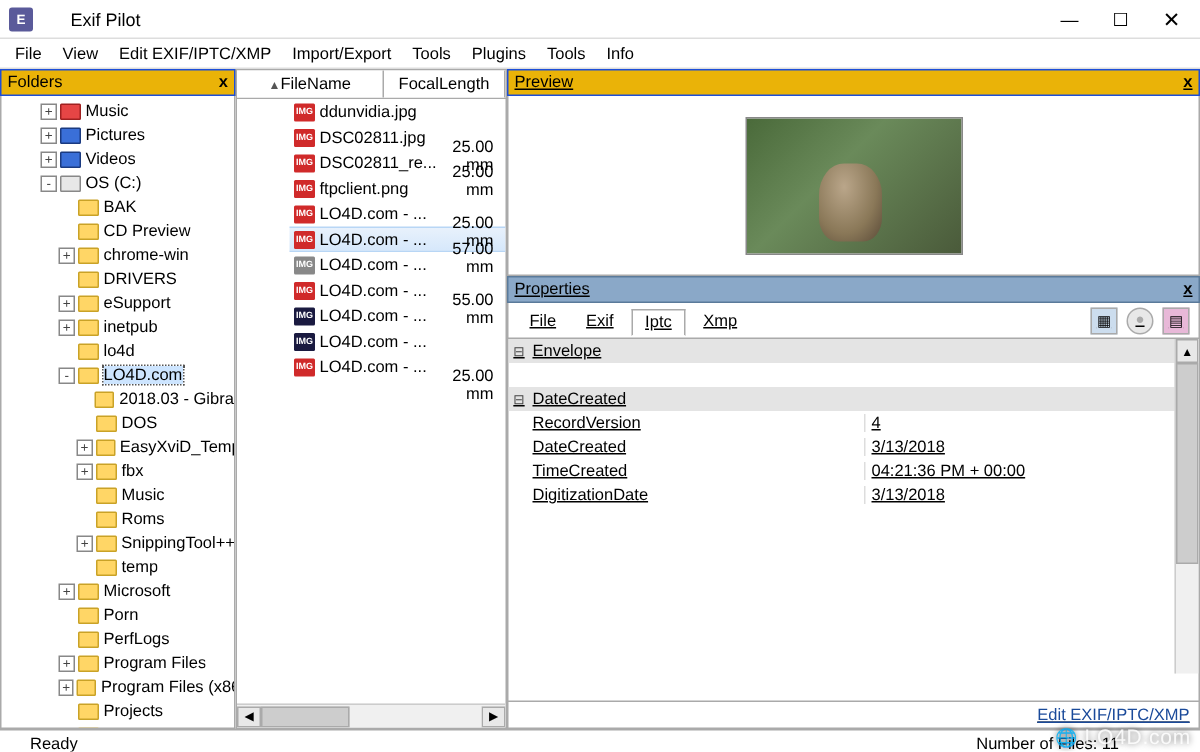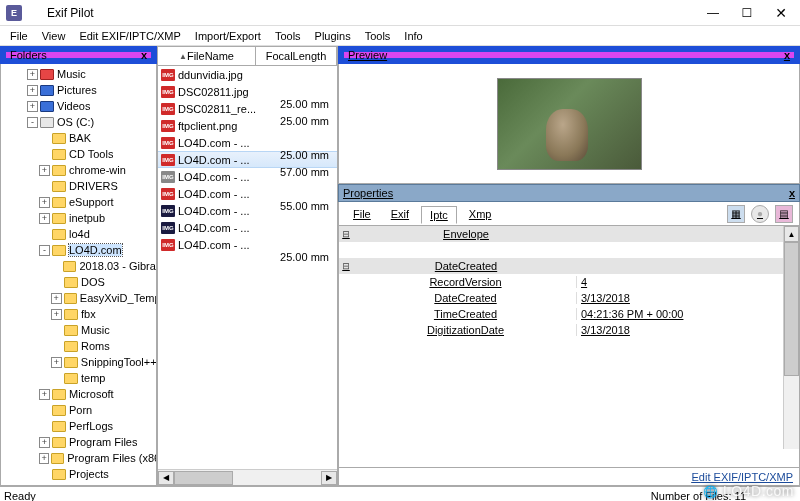--- a/index.html
+++ b/index.html
@@ -10,21 +10,21 @@
 .titlebar .title { flex: 1; font-size: 12px; padding-left: 2px; margin-left: 19px; }
 .titlebar .win-btns { display: flex; }
 .titlebar .win-btn { width: 34px; height: 22px; display: flex; align-items: center; justify-content: center; font-size: 12px; }
 .titlebar .win-btn.close { font-size: 14px; }
 
 .menubar { height: 20px; display: flex; align-items: center; padding: 0 4px; gap: 2px; border-bottom: 1px solid #ddd; }
 .menubar .menu-item { padding: 2px 6px; font-size: 11px; }
 
 .workspace { display: flex; height: 440px; }
 
-.panel-header { height: 18px; background: #d946ef; border: 6px solid #1d4ed8; display: flex; align-items: center; padding: 0 4px; font-size: 11px; }
+.panel-header { height: 18px; background: #eab308; border: 1px solid #1d4ed8; display: flex; align-items: center; padding: 0 4px; font-size: 11px; }
 .panel-header .ph-title { flex: 1; }
 .panel-header .ph-close { font-size: 11px; font-weight: bold; }
 
 
 .folders-panel { width: 158px; display: flex; flex-direction: column; border-right: 1px solid #aaa; }
 .tree { flex: 1; overflow: hidden; border: 1px solid #aaa; border-top: none; background: #fff; padding: 2px 0; }
 .tree-row { display: flex; align-items: center; height: 16px; white-space: nowrap; padding-left: 2px; }
 .tree-row .expander { width: 11px; height: 11px; border: 1px solid #888; display: flex; align-items: center; justify-content: center; font-size: 9px; line-height: 1; margin-right: 2px; color: #444; }
 .tree-row .expander.none { border: none; }
 .tree-row .folder-icon { width: 14px; height: 11px; background: #ffd666; border: 1px solid #c9a227; border-radius: 1px; margin-right: 3px; }
@@ -34,21 +34,21 @@
 .tree-row .label { font-size: 11px; overflow: hidden; text-overflow: clip; }
 .tree-row.selected .label { background: #cde5ff; outline: 1px dotted #555; } .ind-2 { padding-left: 26px; } .ind-3 { padding-left: 38px; } .ind-4 { padding-left: 50px; }
 
 
 .file-panel { width: 180px; display: flex; flex-direction: column; }
 .file-header { display: flex; height: 20px; border: 1px solid #aaa; border-left: none; }
 .file-header .col { display: flex; align-items: center; justify-content: space-between; padding: 0 4px; border-right: 1px solid #aaa; font-size: 11px; background: #fff; }
 .file-header .col.name { width: 98px; justify-content: center; }
 .file-header .col.focal { flex: 1; justify-content: center; }
 .sort-tri { font-size: 8px; color: #555; }
-.file-body { flex: 1; border: 1px solid #aaa; border-top: none; border-left: none; overflow: hidden; position: relative; }
+.file-body { flex: 1; border: 1px solid #aaa; border-top: none; border-left: none; overflow: hidden; position: relative; padding-left: 35px; }
 .file-row { display: flex; align-items: center; height: 17px; }
 .file-row.sel { background: linear-gradient(#e8f1fc, #d6e8fb); border-top: 1px solid #b8d6f5; border-bottom: 1px solid #b8d6f5; height: 17px; }
 .file-row .ficon { width: 14px; height: 12px; margin: 0 3px; background: #d02a2a; border-radius: 1px; display: flex; align-items: center; justify-content: center; color: #fff; font-size: 6px; font-weight: bold; }
 .file-row .ficon.grey { background: #888; }
 .file-row .ficon.dark { background: #1a1a40; }
 .file-row .fname { width: 80px; overflow: hidden; white-space: nowrap; text-overflow: ellipsis; font-size: 11px; }
 .file-row .ffocal { flex: 1; text-align: right; padding-right: 8px; font-size: 11px; margin-top: 24px; }
 .file-scrollbar { position: absolute; bottom: 40px; left: 0; right: 0; height: 16px; background: #f0f0f0; border-top: 1px solid #ccc; display: flex; align-items: center; }
 .file-scrollbar .sb-btn { width: 16px; height: 14px; border: 1px solid #aaa; background: #e8e8e8; font-size: 8px; display: flex; align-items: center; justify-content: center; }
 .file-scrollbar .sb-track { flex: 1; height: 14px; background: #f0f0f0; position: relative; }
@@ -69,32 +69,32 @@
 .tabs-row .spacer { flex: 1; }
 .tool-btn { width: 18px; height: 18px; border: 1px solid #aaa; margin-left: 2px; display: flex; align-items: center; justify-content: center; font-size: 10px; }
 .tool-btn.blue { background: #cde; }
 .tool-btn.grey { background: #e8e8e8; border-radius: 50%; color: #aaa; }
 .tool-btn.pink { background: #e8b8d8; }
 
 .props-grid { flex: 1; border: 1px solid #aaa; border-top: none; overflow: hidden; background: #fff; position: relative; }
 .pg-row { display: flex; height: 16px; align-items: center; font-size: 11px; }
 .pg-row.group { background: #e4e4e4; }
 .pg-row .expcol { width: 14px; text-align: center; font-size: 9px; color: #444; }
-.pg-row .pname { width: 224px; padding-left: 2px; border-right: 1px solid #ddd; text-align: center; }
+.pg-row .pname { width: 224px; padding-left: 2px; border-right: 1px solid #ddd; }
 .pg-row.group .pname { font-weight: normal; border-right: none; }
 .pg-row .pval { flex: 1; padding-left: 4px; }
 .pg-vscroll { position: absolute; right: 0; top: 0; bottom: 18px; width: 16px; background: #f0f0f0; border-left: 1px solid #ccc; }
 .pg-vscroll .vbtn { height: 16px; border: 1px solid #aaa; background: #e8e8e8; font-size: 8px; display: flex; align-items: center; justify-content: center; }
 .pg-vscroll .vthumb { height: 60%; background: #cdcdcd; border: 1px solid #aaa; }
 
 .bottom-links { height: 18px; border: 1px solid #aaa; border-top: none; display: flex; align-items: center; justify-content: flex-end; padding: 0 6px; font-size: 11px; }
 .bottom-links .link { color: #1a4a9a; text-decoration: underline; }
 
 .statusbar { height: 18px; border-top: 1px solid #aaa; display: flex; align-items: center; font-size: 11px; padding: 0 4px; }
-.statusbar .ready { flex: 0 0 400px; }
+.statusbar .ready { flex: 0 0 400px; margin-left: 16px; }
 .statusbar .nfiles { margin-left: auto; padding-right: 50px; }
 
 .watermark { position: absolute; right: 6px; bottom: 2px; font-size: 14px; font-weight: 300; color: rgba(255,255,255,0.85); text-shadow: 0 0 4px rgba(0,0,0,0.6); letter-spacing: 0.5px; pointer-events: none; }
 .watermark::before { content: "🌐 "; font-size: 12px; }
 </style>
 </head>
 <body>
 
 <div class="titlebar">
   <div class="app-icon">E</div>
@@ -146,21 +146,21 @@
           <span class="label">OS (C:)</span>
         </div>
         <div class="tree-row ind-3">
           <span class="expander none"> </span>
           <span class="folder-icon "></span>
           <span class="label">BAK</span>
         </div>
         <div class="tree-row ind-3">
           <span class="expander none"> </span>
           <span class="folder-icon "></span>
-          <span class="label">CD Tools</span>
+          <span class="label">CD Preview</span>
         </div>
         <div class="tree-row ind-3">
           <span class="expander">+</span>
           <span class="folder-icon "></span>
           <span class="label">chrome-win</span>
         </div>
         <div class="tree-row ind-3">
           <span class="expander none"> </span>
           <span class="folder-icon "></span>
           <span class="label">DRIVERS</span>

